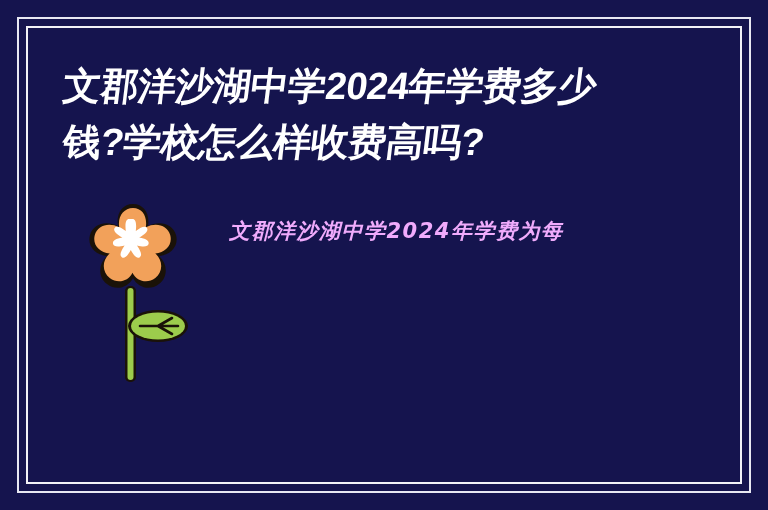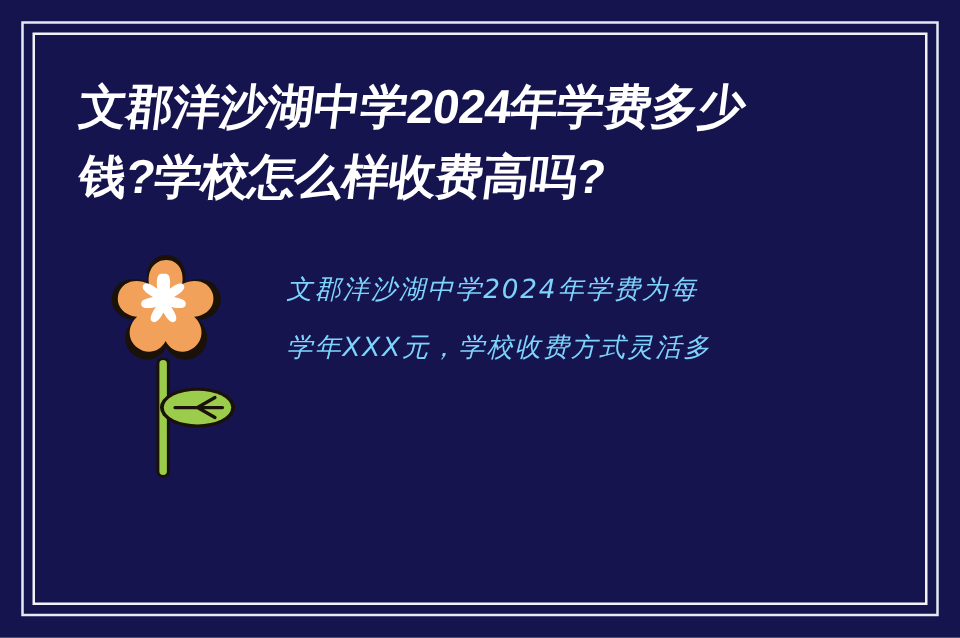--- a/index.html
+++ b/index.html
@@ -79,28 +79,28 @@
 
   
   .body-copy {
     position: absolute;
     left: 229px;
     top: 208px;
     width: 440px;
   }
   .body-line {
     display: block;
-    color: #7dd3fc;
+    color: #f0abfc;
     font-family: "DejaVu Sans", "Liberation Sans", sans-serif;
     font-size: 21px;
     line-height: 47px;
     letter-spacing: 1.5px;
     white-space: nowrap;
     font-style: italic;
-    font-weight: 400;
+    font-weight: 700;
   }
 </style>
 </head>
 <body>
 
 <div id="poster">
 
   <div class="frame-outer"></div>
   <div class="frame-inner"></div>
 
@@ -163,16 +163,15 @@
                  C 34.4 42.8 37.2 41 44.4 39.6
                  C 37.6 35.7 35 32.5 36.6 30
                  C 38.2 27.6 42.1 28.5 47.8 33
                  C 46.8 25 48.1 21 51.1 21 Z" fill="#ffffff"></path>
       </g>
     </svg>
   </div>
 
   <div class="body-copy">
     <span class="body-line">文郡洋沙湖中学2024年学费为每</span>
-    <span class="body-line">学年XXX元，学校收费方式灵活多</span>
   </div>
 
 </div>
 
 </body></html>

